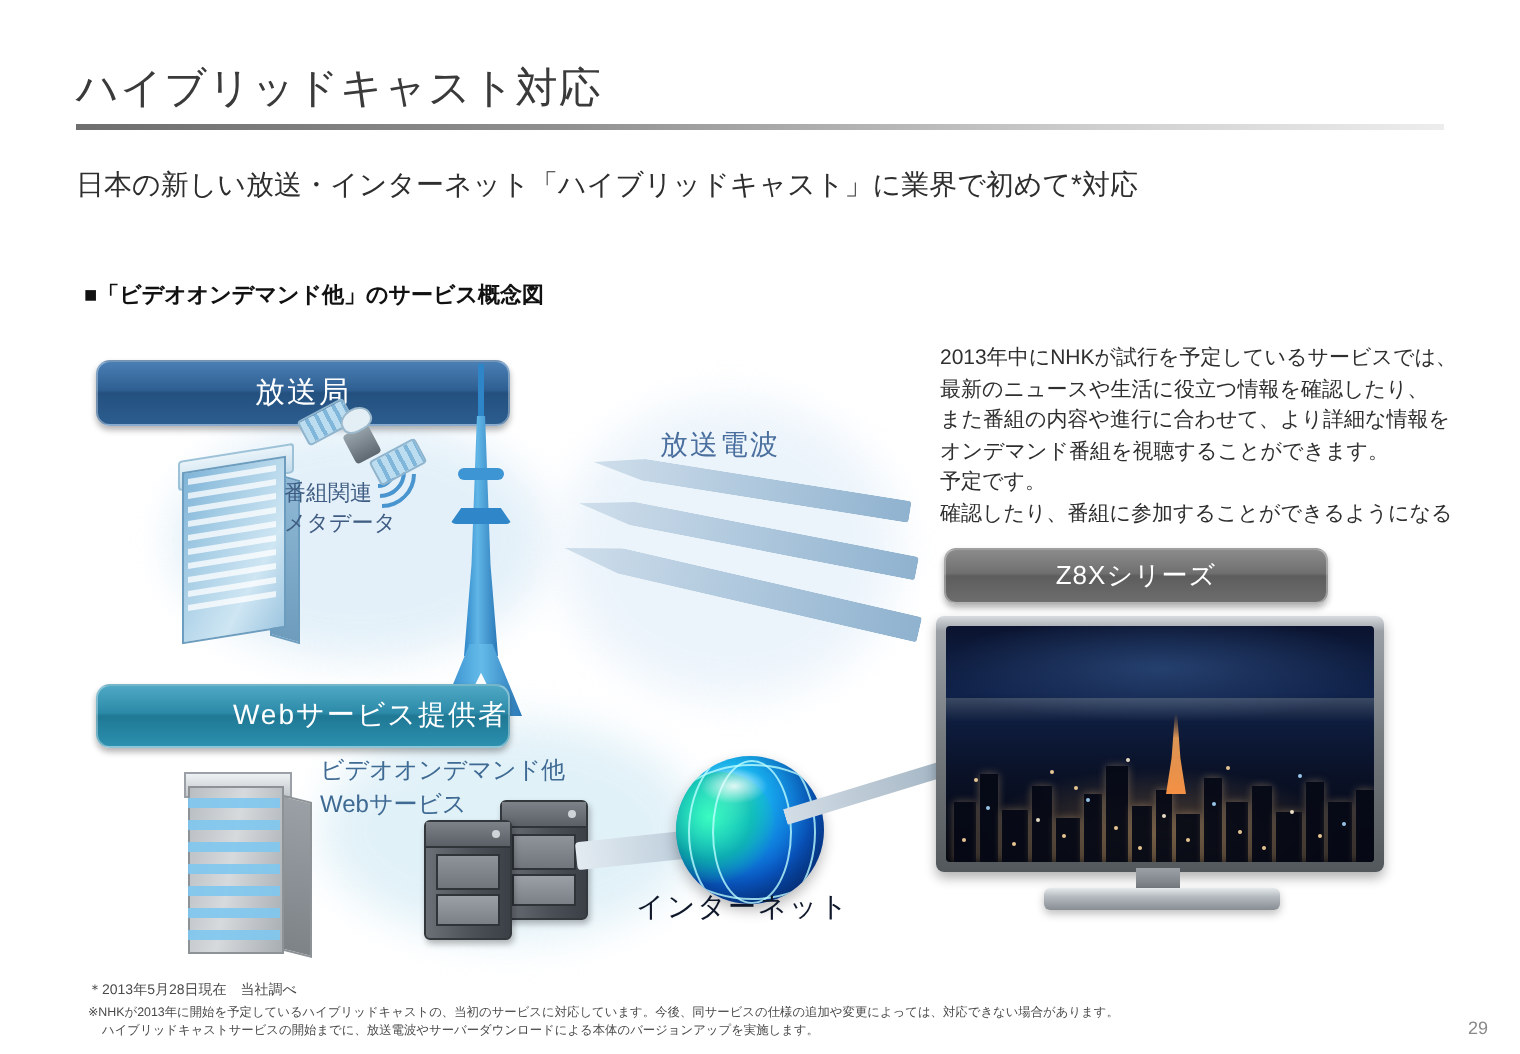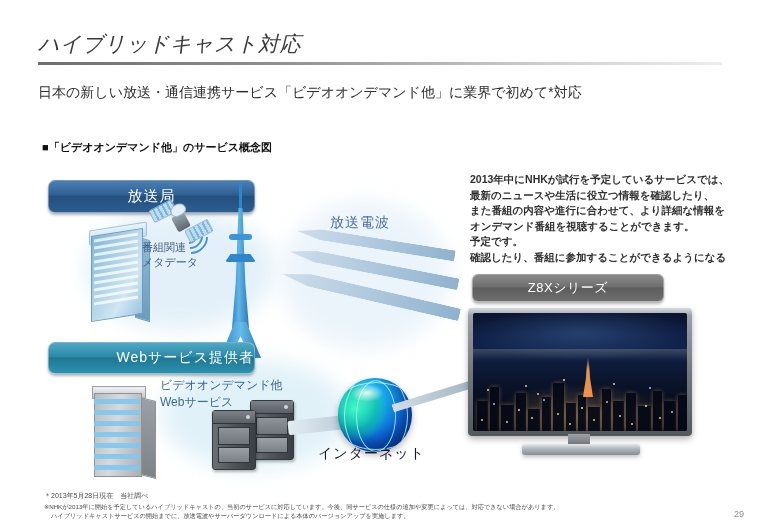--- a/index.html
+++ b/index.html
@@ -10,21 +10,20 @@
     color:#231f20;
     position:relative;
   }
   .slide{position:absolute;inset:0;background:#fff;}
 
   
   .page-title{
     position:absolute;left:38px;top:30px;
     font-size:21px;font-weight:400;letter-spacing:.5px;color:#3a3a3a;
     white-space:nowrap;
-    font-style:italic;
   }
   .title-rule{
     position:absolute;left:38px;top:62px;width:684px;height:3px;
     background:linear-gradient(to right,#6e6e6e 0%,#8f8f8f 35%,#cfcfcf 75%,#ededed 100%);
   }
   .subtitle{
     position:absolute;left:38px;top:84px;
     font-size:14px;font-weight:400;color:#2e2e2e;white-space:nowrap;
   }
   .section-head{
@@ -266,21 +265,21 @@
   }
   .tv .stand{
     position:absolute;left:54px;top:136px;width:118px;height:11px;border-radius:3px;
     background:linear-gradient(to bottom,#e6eaed 0%,#b4babf 40%,#878d92 100%);
     box-shadow:0 2px 4px rgba(0,0,0,.25);
   }
 
   
   .desc{
     position:absolute;left:470px;top:172px;width:262px;
-    font-size:10.5px;line-height:15.5px;color:#2f2f2f;font-weight:bold;
+    font-size:10.5px;line-height:15.5px;color:#2f2f2f;
   }
   .desc p{margin:0;}
 
   
   .footnotes{
     position:absolute;left:44px;top:491px;width:690px;color:#4a4a4a;
   }
   .fn1{font-size:7px;line-height:10px;}
   .fn2{font-size:6.2px;line-height:9px;margin-top:1px;}
   .fn3{font-size:6.2px;line-height:9px;padding-left:7px;}
@@ -288,21 +287,21 @@
     position:absolute;right:16px;bottom:8px;font-size:9px;color:#8a8a8a;
   }
 </style>
 </head>
 <body>
 
 <div class="slide">
 
   <div class="page-title">ハイブリッドキャスト対応</div>
   <div class="title-rule"></div>
-  <div class="subtitle">日本の新しい放送・通信連携サービス「ビデオオンデマンド他」に業界で初めて*対応</div>
+  <div class="subtitle">日本の新しい放送・インターネット「ハイブリッドキャスト」に業界で初めて*対応</div>
   <div class="section-head">■「ビデオオンデマンド他」のサービス概念図</div>
 
   <div class="diagram">
 
     <div class="glow glow-a"></div>
     <div class="glow glow-b"></div>
     <div class="glow glow-c"></div>
 
     <div class="pill pill-broadcaster">
       <span>放送局</span>

